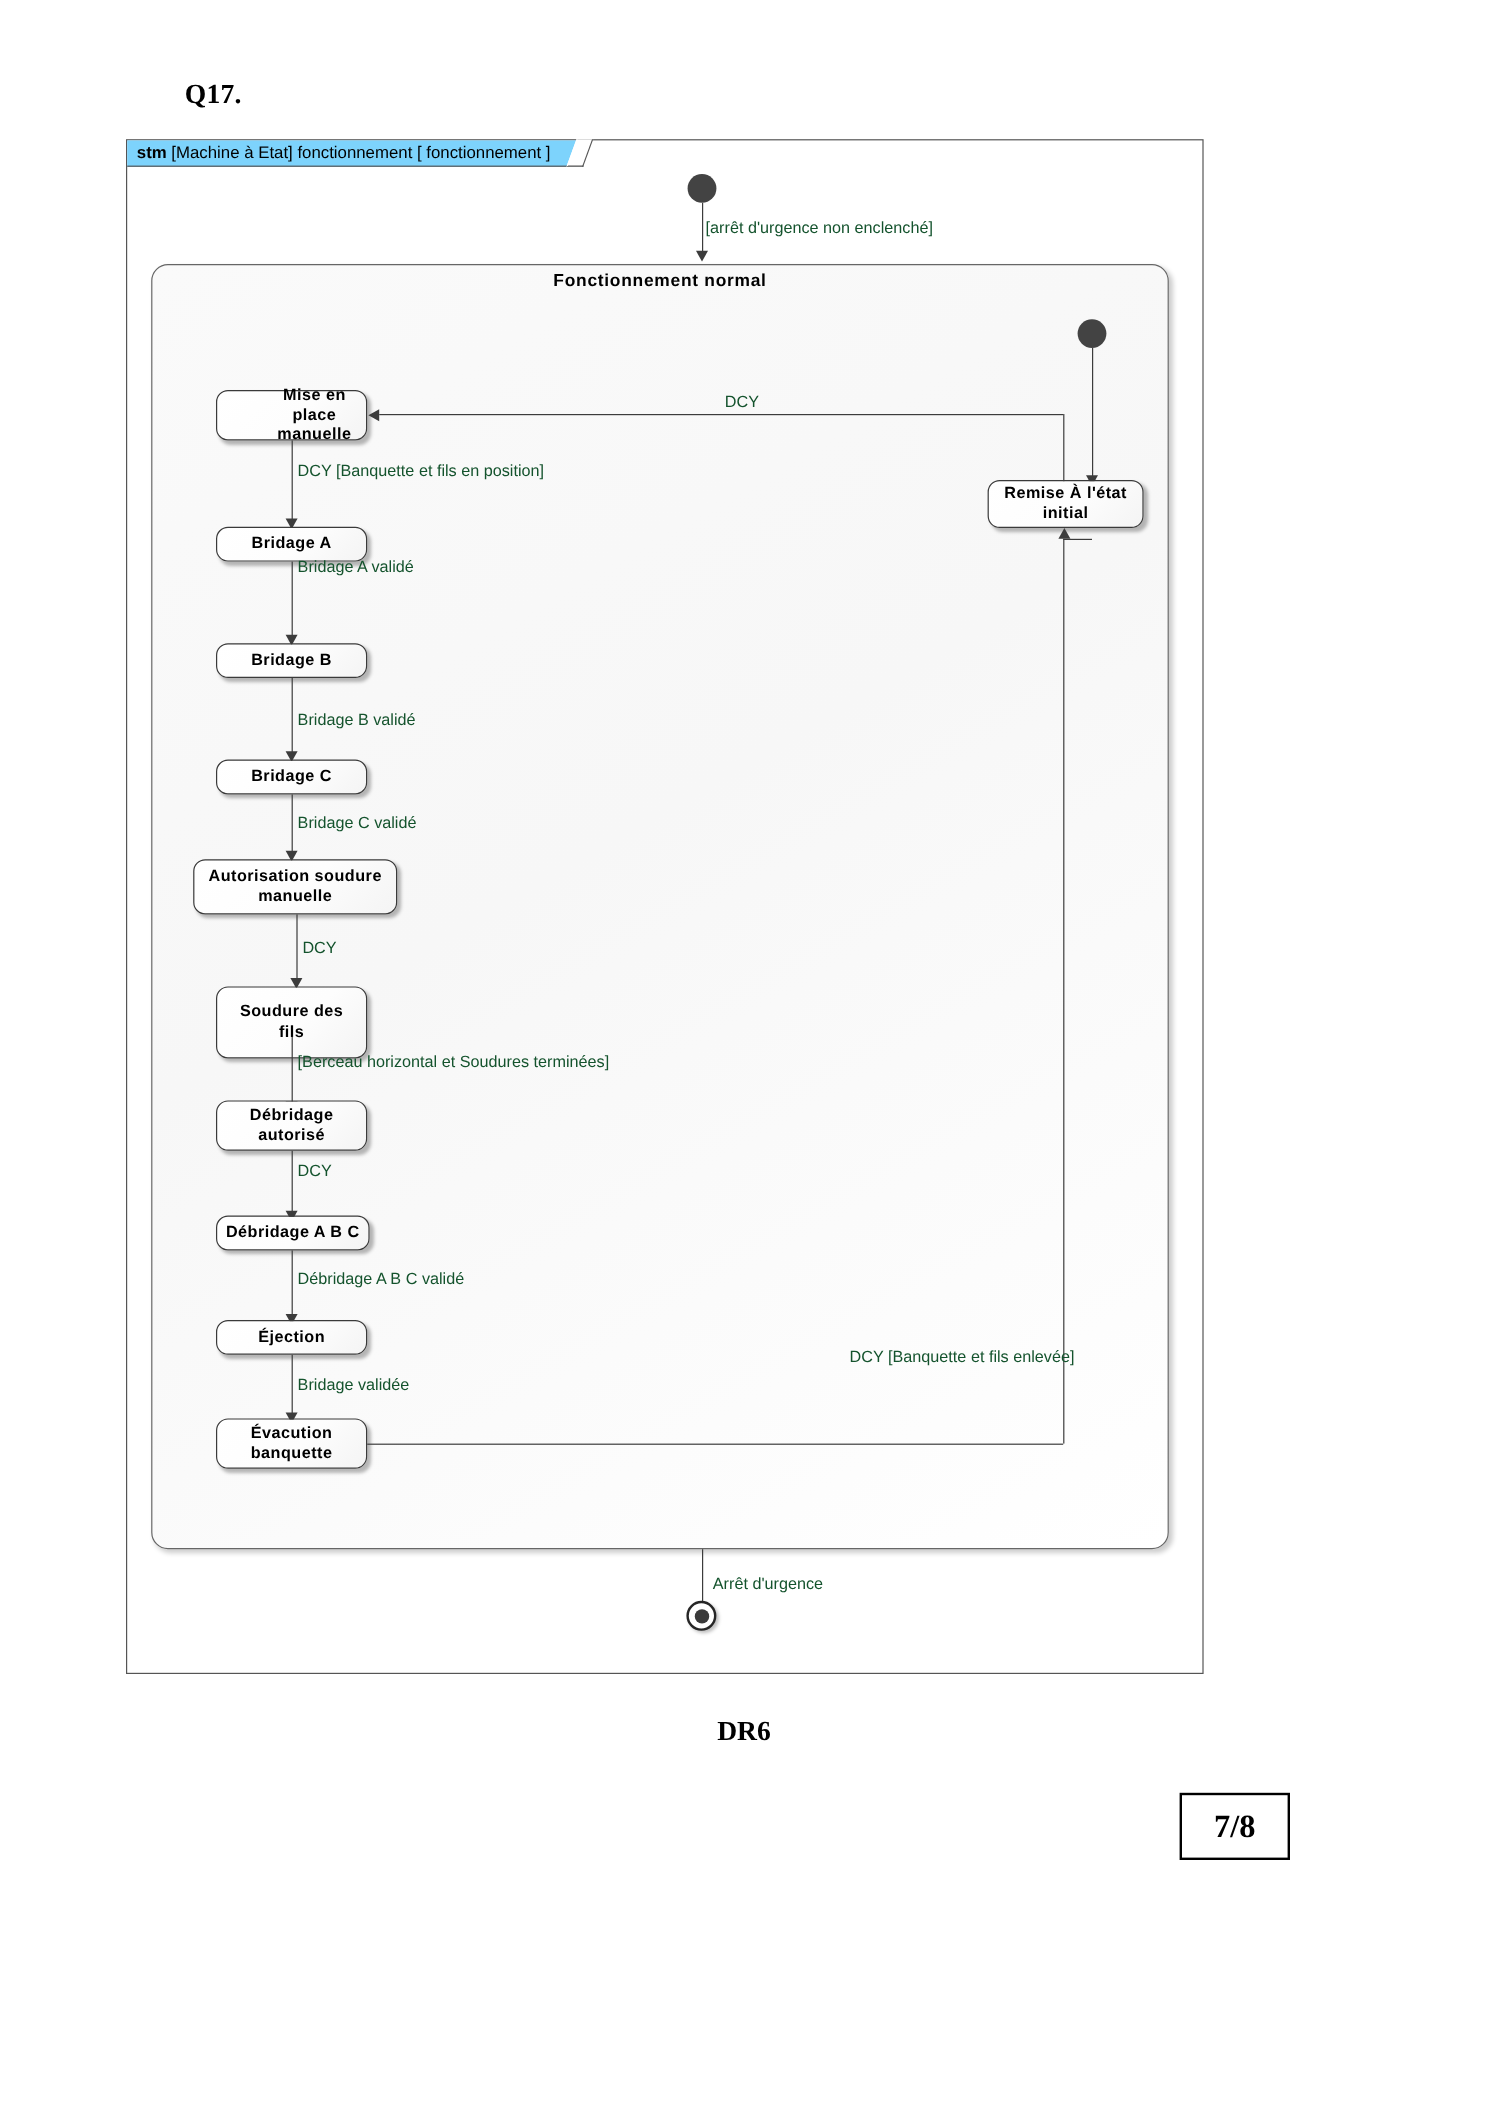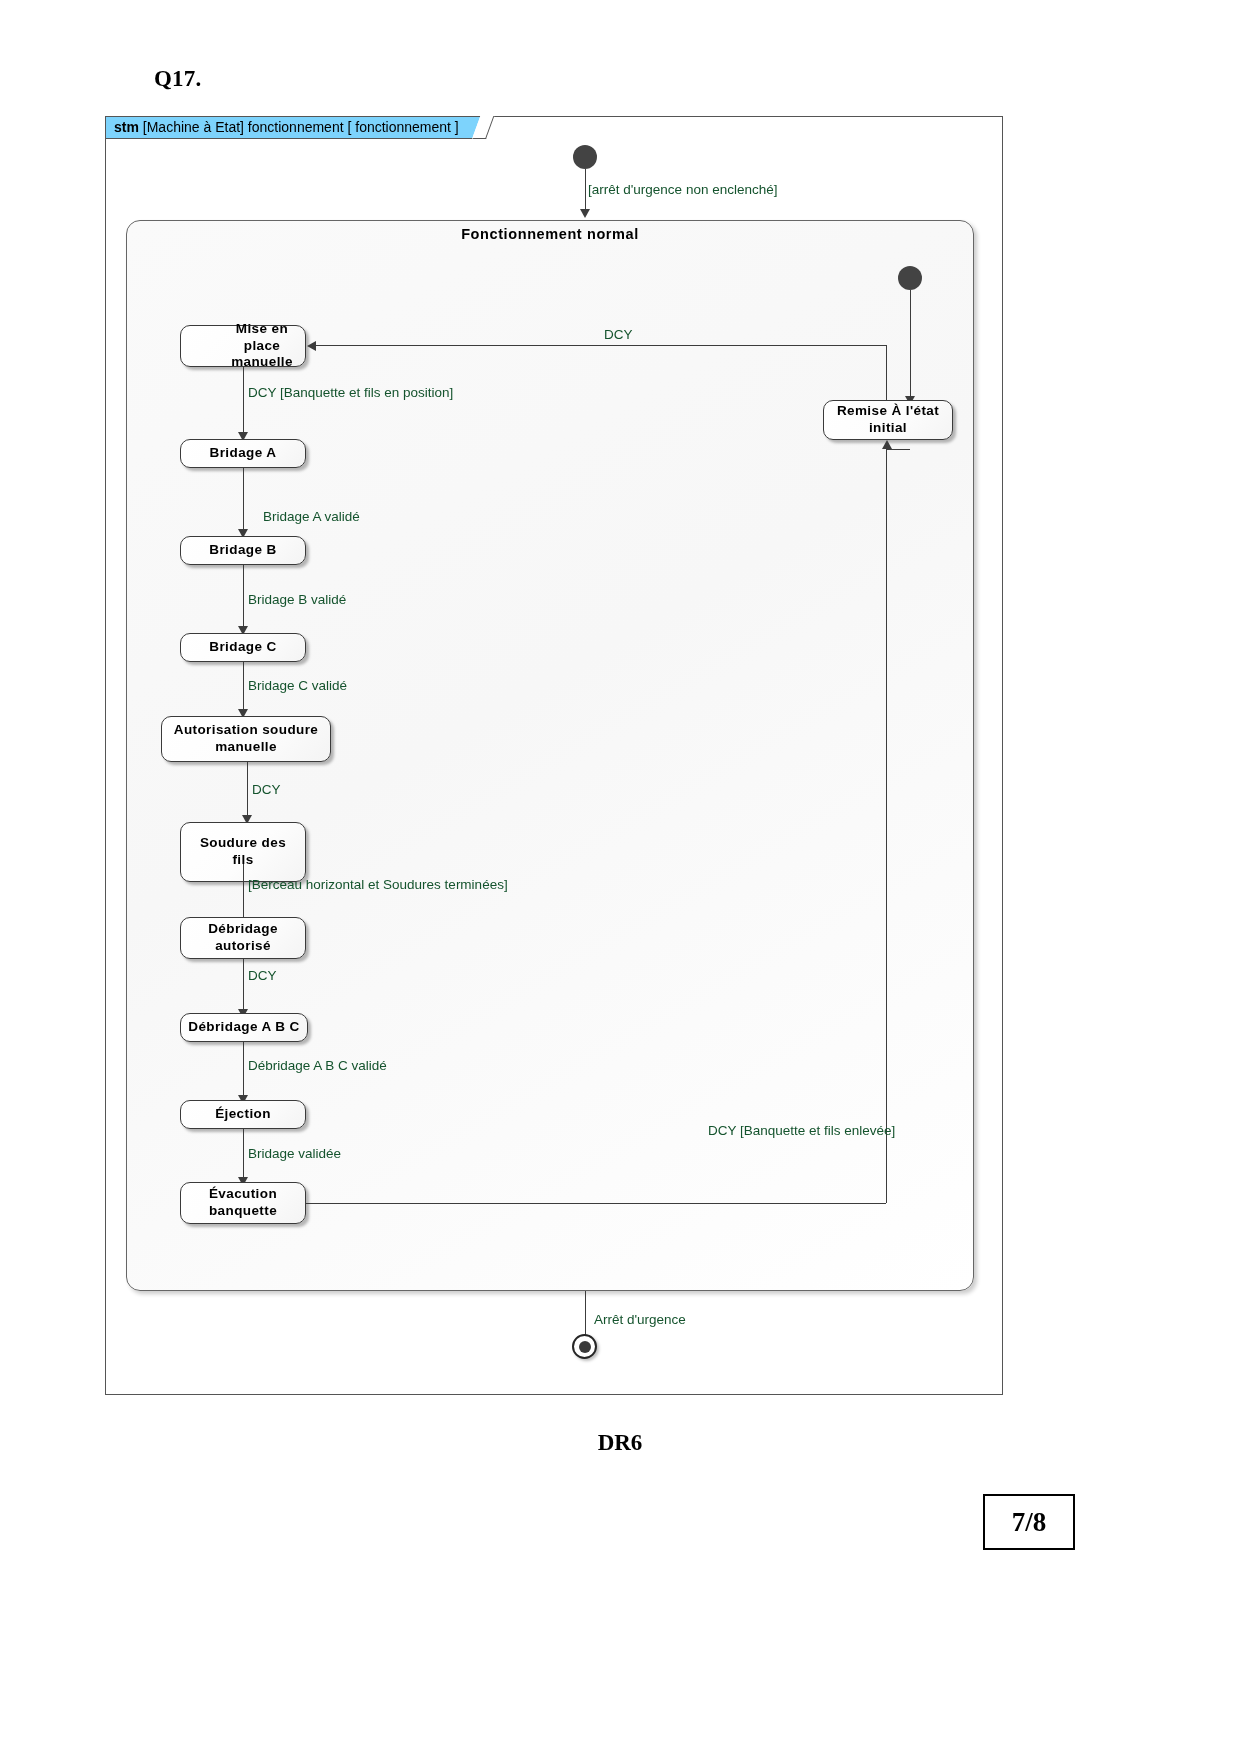--- a/index.html
+++ b/index.html
@@ -217,21 +217,21 @@
 manuelle</div>
 
 <div class="vline" style="left:243px; top:367px; height:68px;"></div>
 <div class="arrow-down" style="left:238px; top:432px;"></div>
 <div class="tlabel" style="left:248px; top:385px;">DCY [Banquette et fils en position]</div>
 
 <div class="state" style="left:180px; top:439px; width:126px; height:29px;">Bridage A</div>
 
 <div class="vline" style="left:243px; top:468px; height:65px;"></div>
 <div class="arrow-down" style="left:238px; top:529px;"></div>
-<div class="tlabel" style="left:248px; top:509px;margin-left:15px;">Bridage A validé</div>
+<div class="tlabel" style="left:248px; top:465px;">Bridage A validé</div>
 
 <div class="state" style="left:180px; top:536px; width:126px; height:29px;">Bridage B</div>
 
 <div class="vline" style="left:243px; top:565px; height:65px;"></div>
 <div class="arrow-down" style="left:238px; top:626px;"></div>
 <div class="tlabel" style="left:248px; top:592px;">Bridage B validé</div>
 
 <div class="state" style="left:180px; top:633px; width:126px; height:29px;">Bridage C</div>
 
 <div class="vline" style="left:243px; top:662px; height:51px;"></div>

